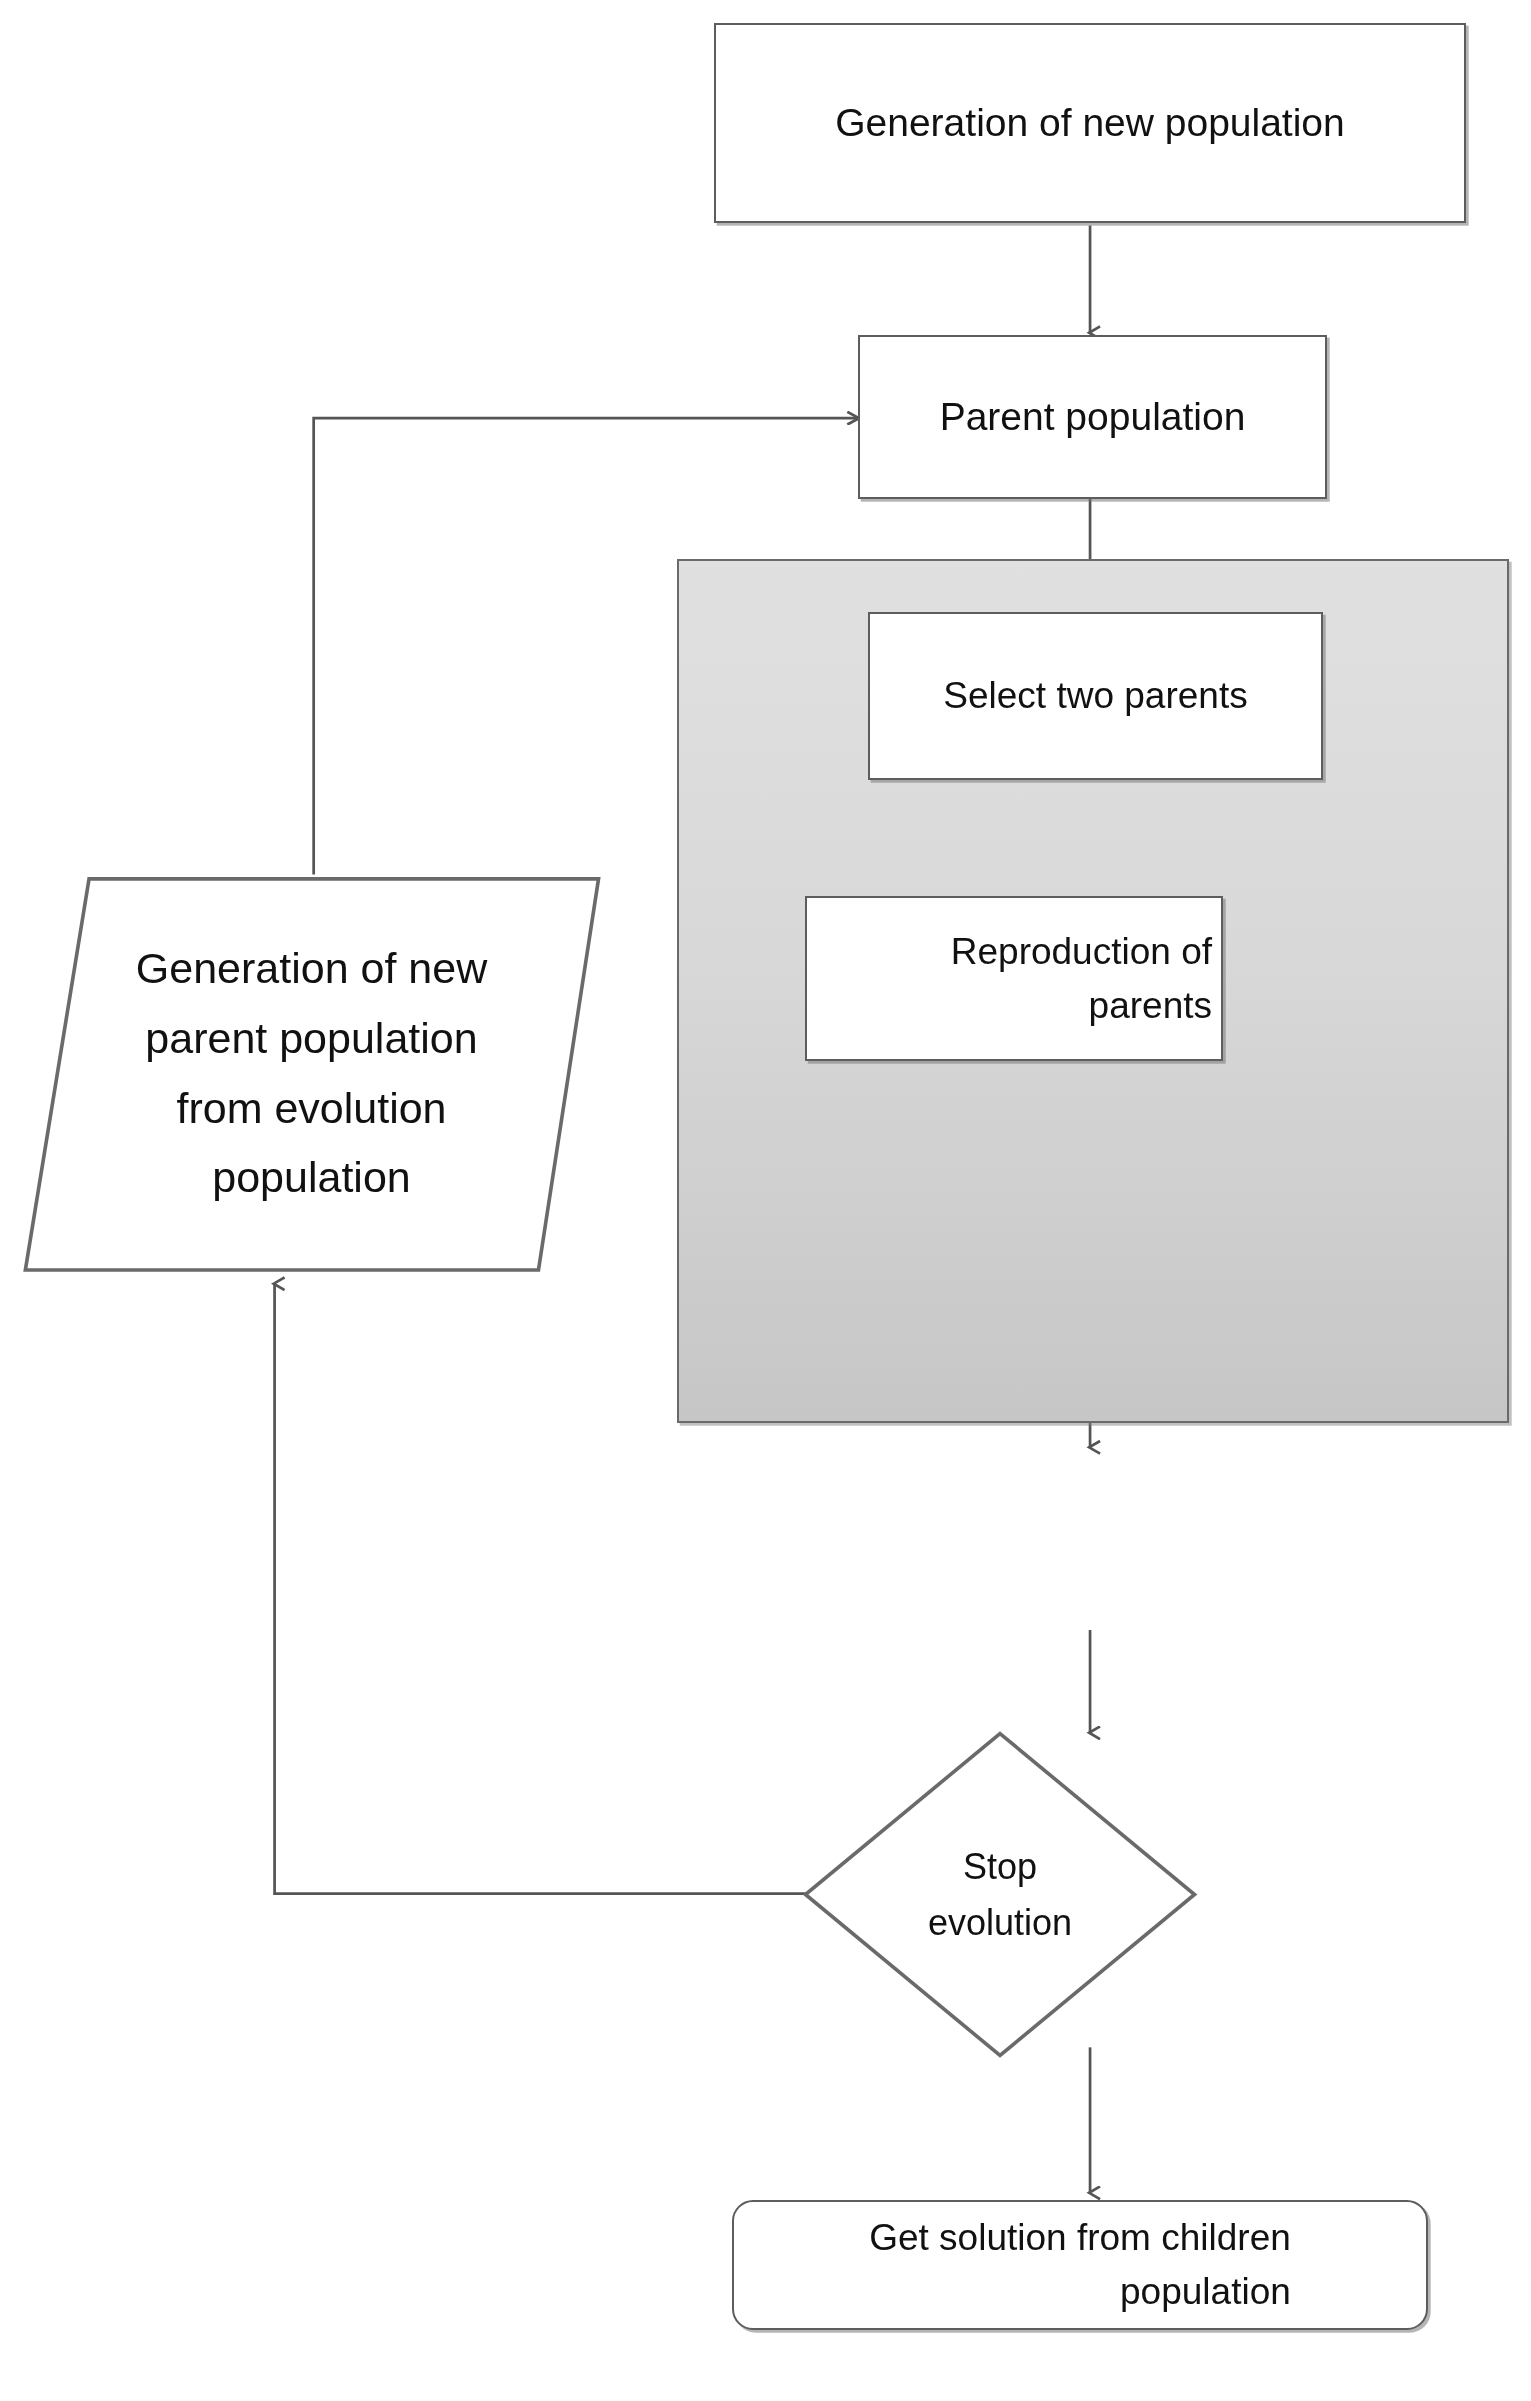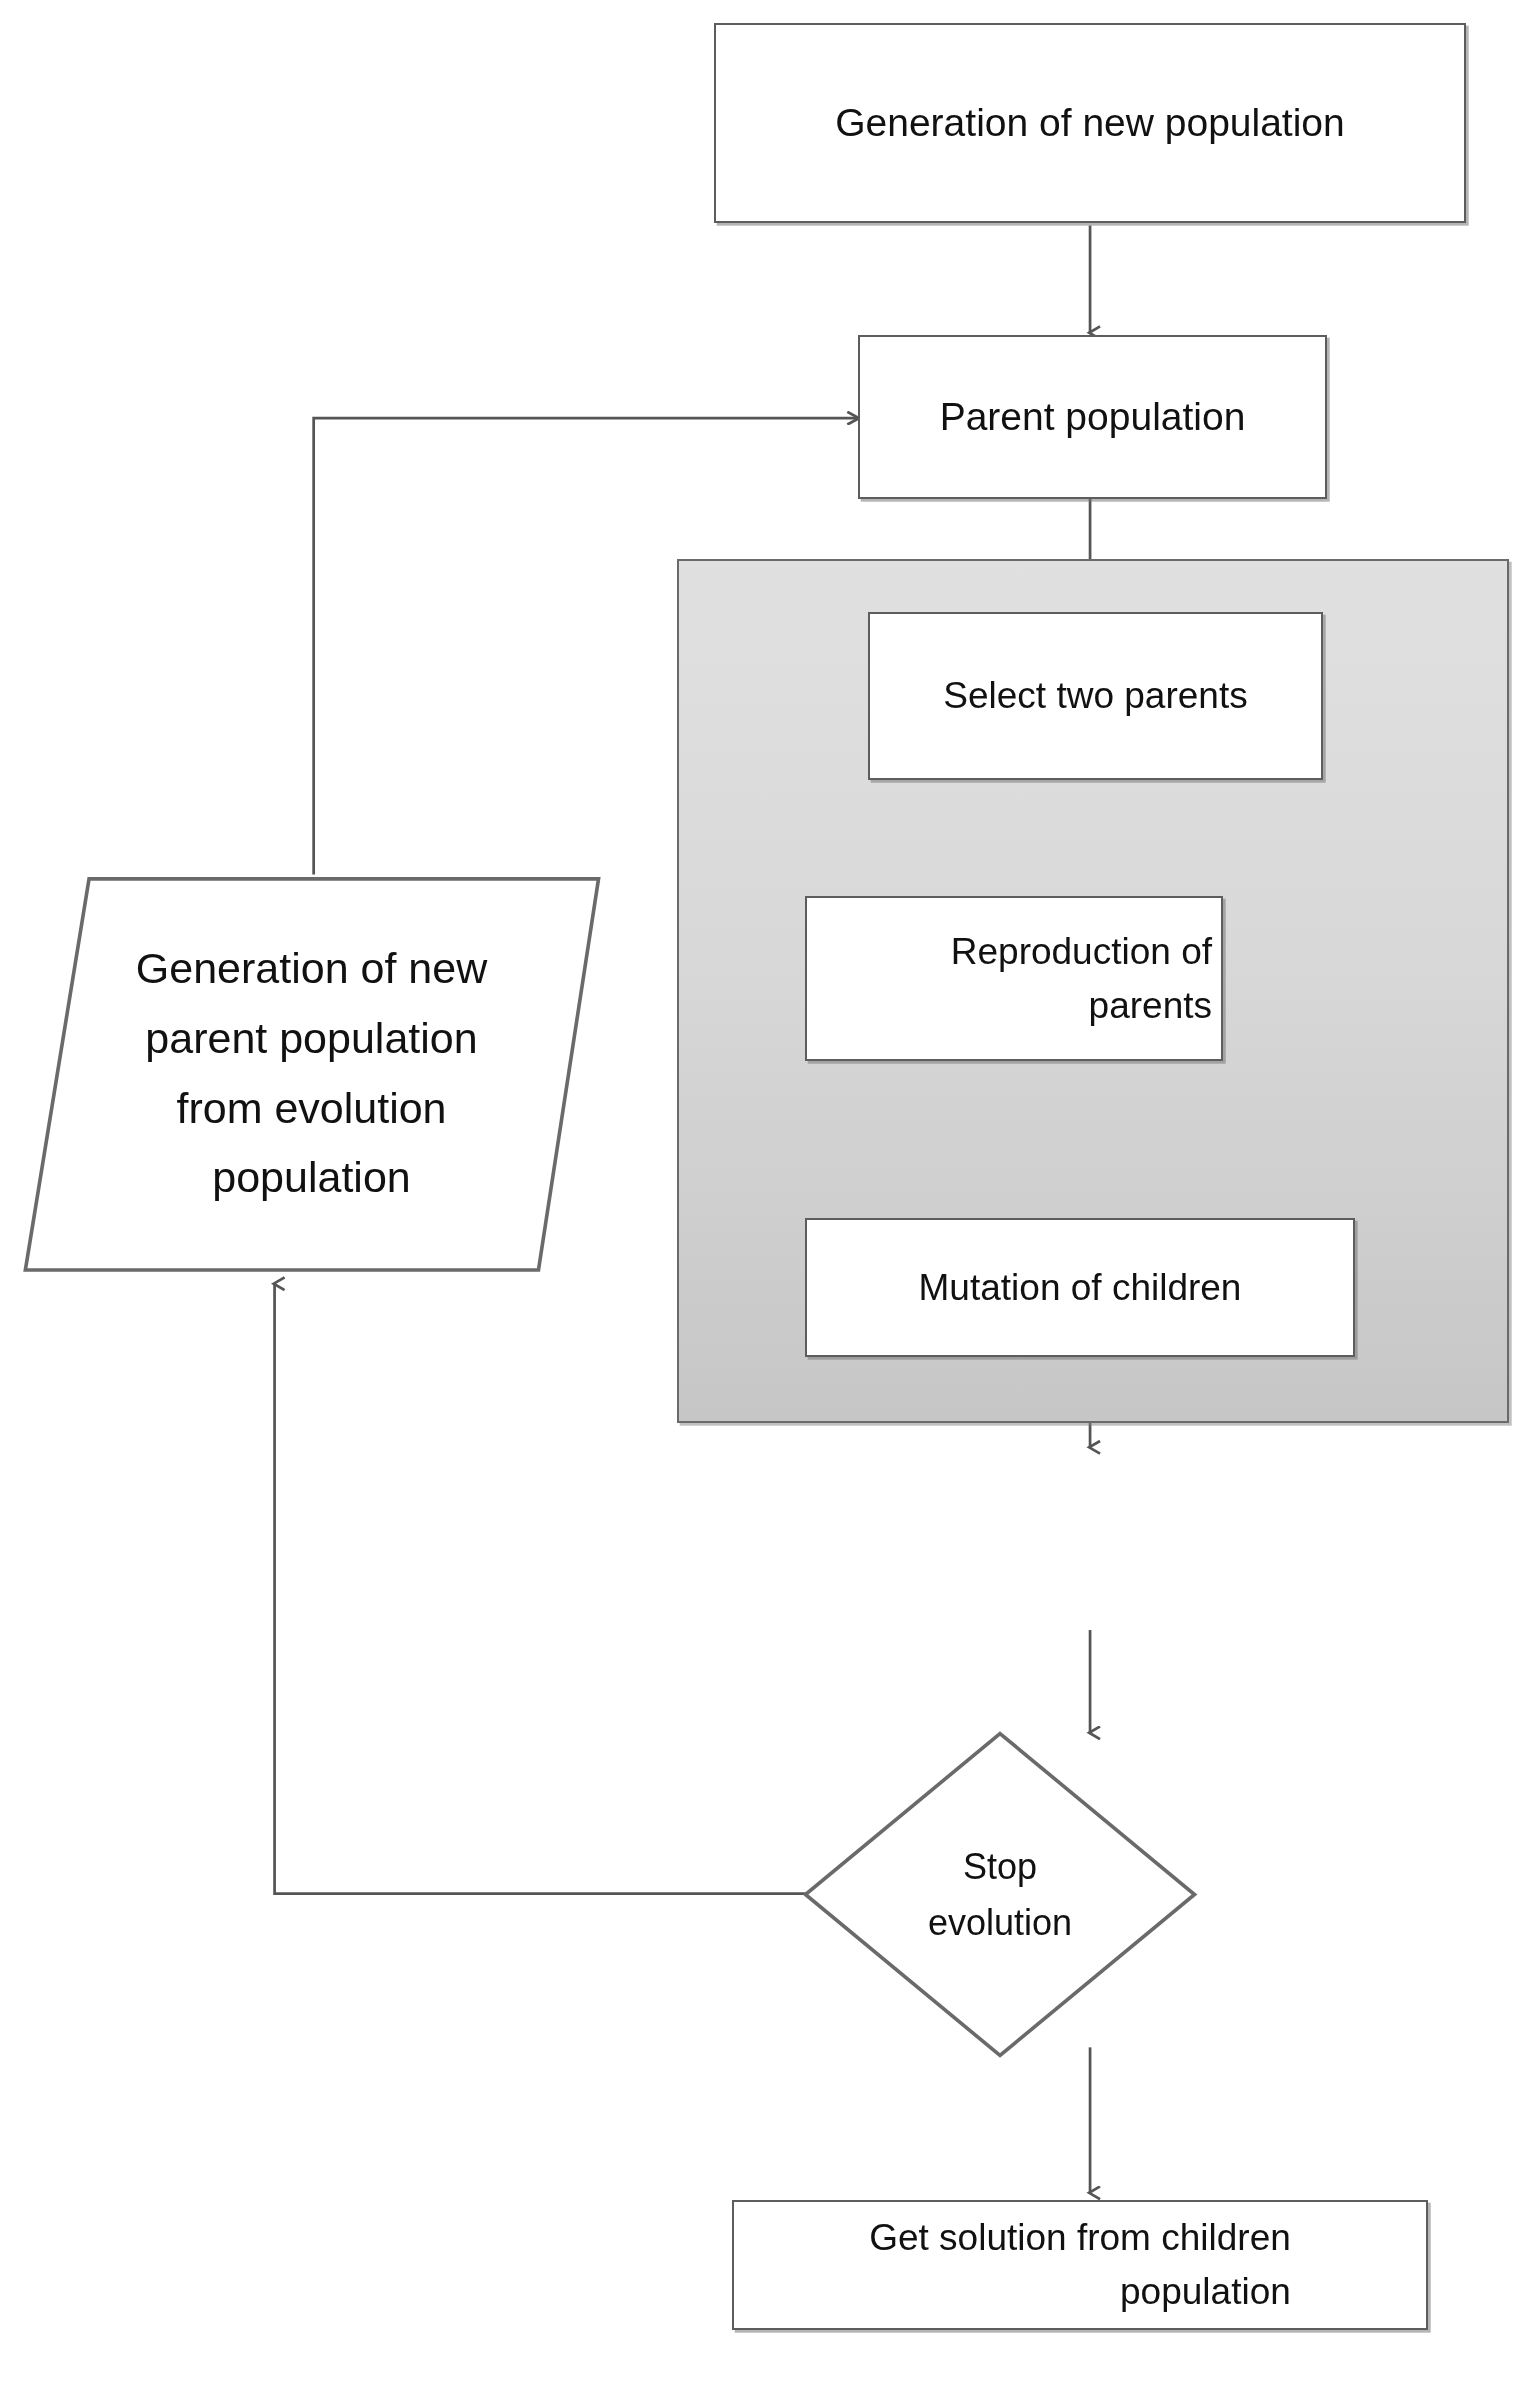--- a/index.html
+++ b/index.html
@@ -85,26 +85,23 @@
   </div>
 
   <div class="node pbox" style="left:868px;top:612px;width:455px;height:168px;">
     <span class="txt label-m">Select two parents</span>
   </div>
 
   <div class="node pbox" style="left:805px;top:896px;width:418px;height:165px;padding-left:32px;">
     <span class="txt label-m">Reproduction of parents</span>
   </div>
 
-  <div class="node pbox" style="left:805px;top:1218px;width:550px;height:139px;">
-    <span class="txt label-m">Mutation of children</span>
-  </div>
 
 
-  <div class="node pbox two-line" style="left:732px;top:2200px;width:696px;height:130px;">
+  <div class="node pbox two-line" style="left:732px;top:2200px;width:696px;height:130px;border-radius:21px;">
     <span class="txt label-m">
       <span>Get solution from children</span>
       <span>population</span>
     </span>
   </div>
 
   <div class="para" style="left:9px;top:866px;width:605px;height:415px;">
     <svg viewBox="0 0 665 456" width="605" height="415" style="position:absolute;left:0;top:0;">
       <polygon points="88,14 648,14 582,444 18,444" fill="#ffffff" stroke="#6a6a6a" stroke-width="4"></polygon>
     </svg>

